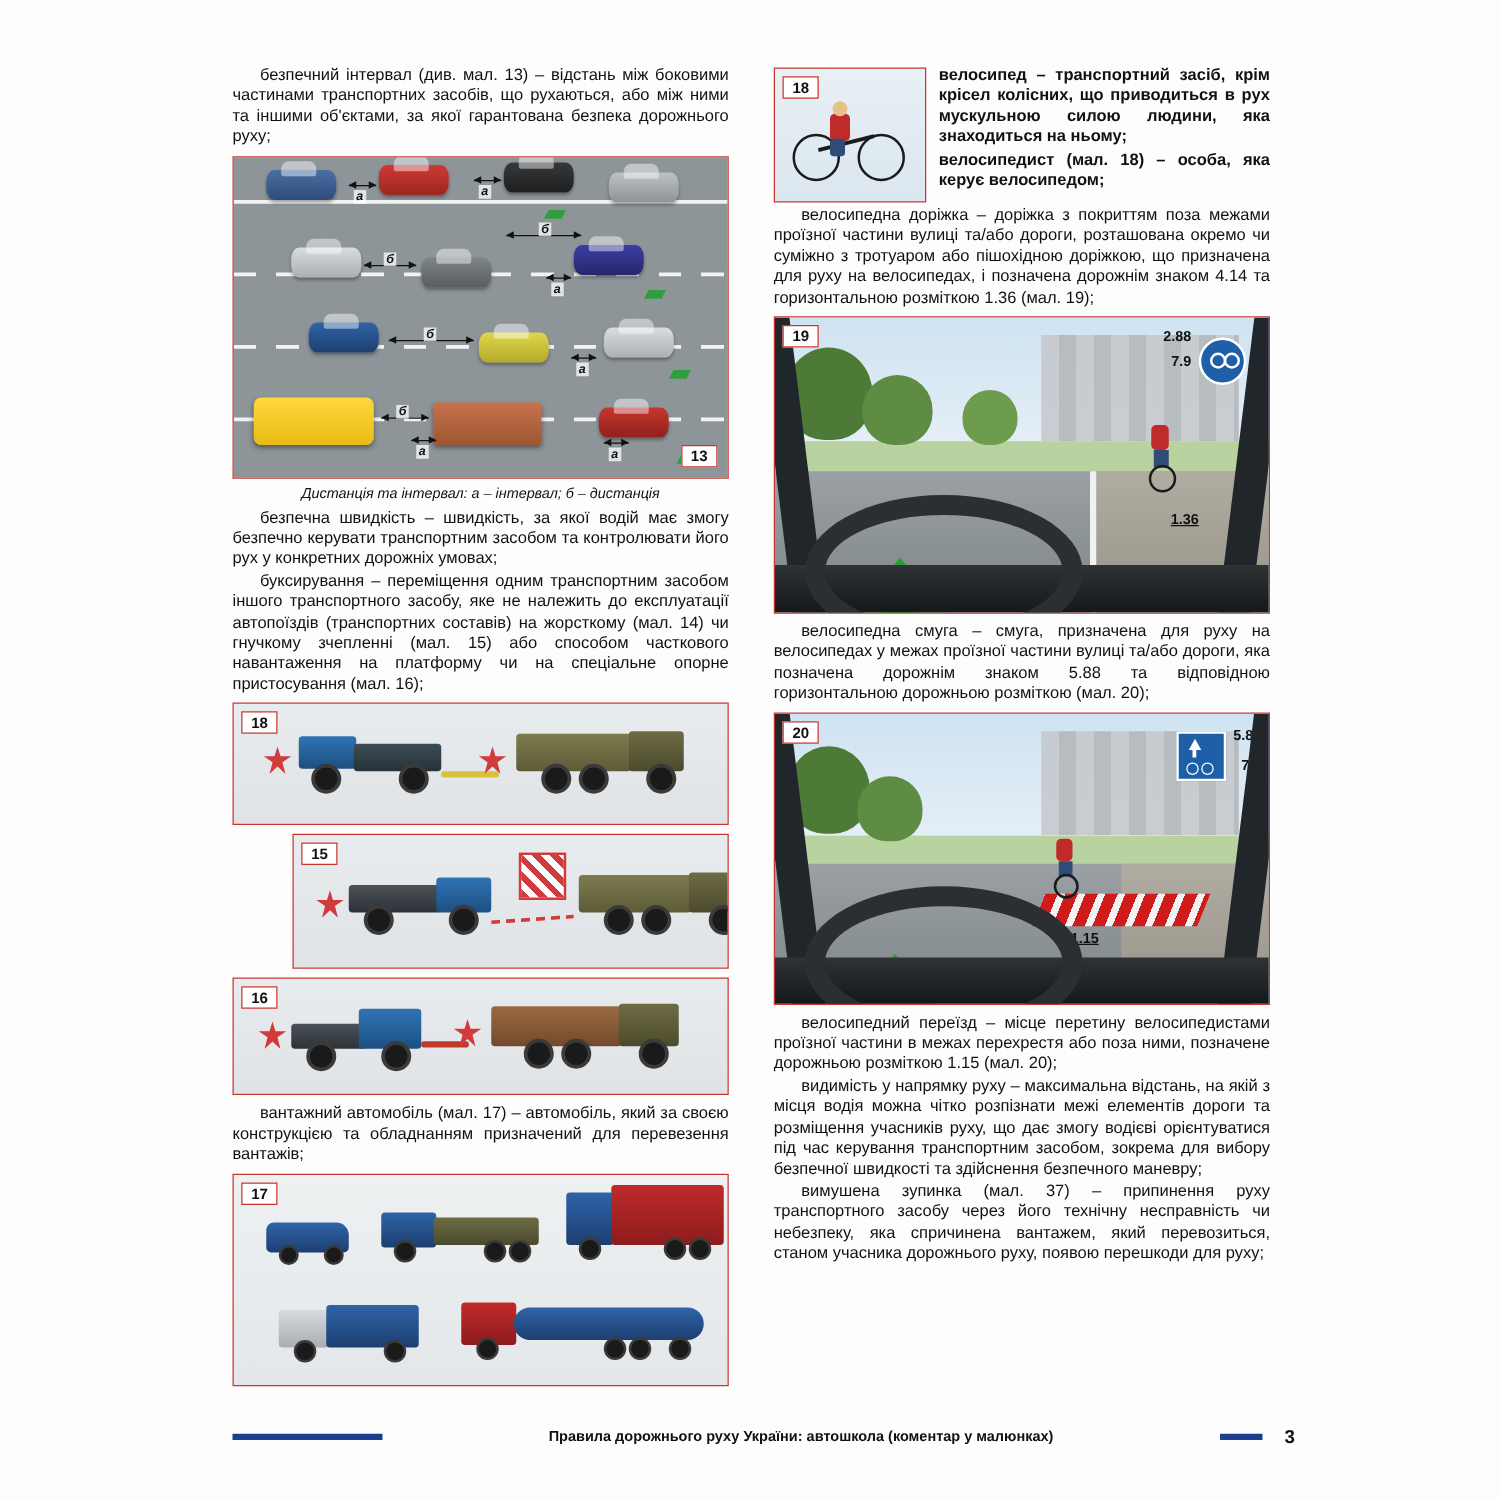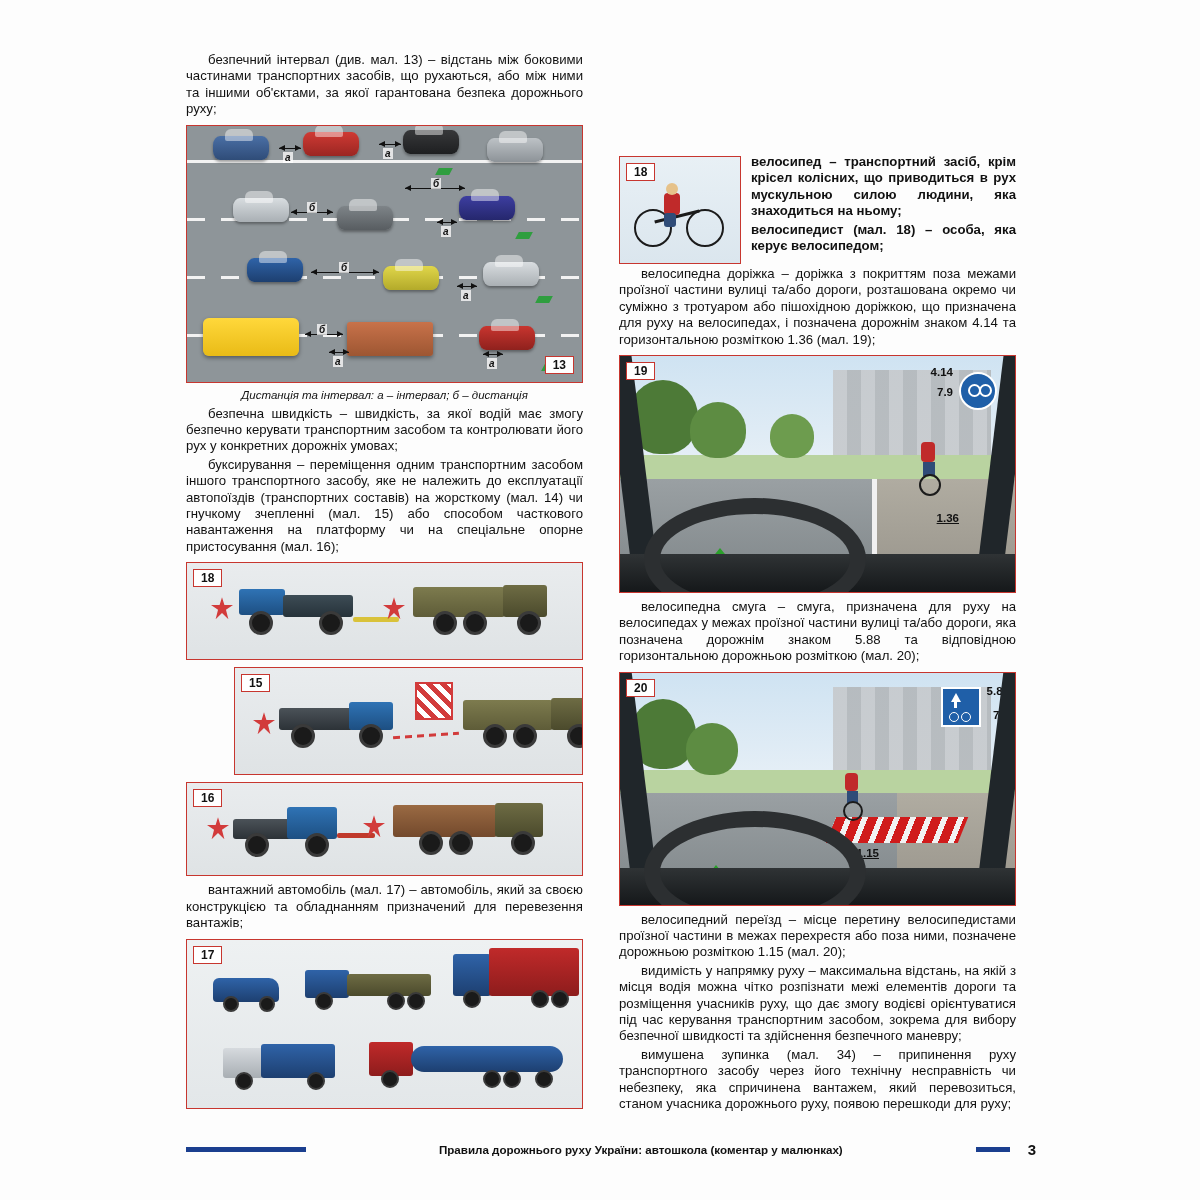--- a/index.html
+++ b/index.html
@@ -20,21 +20,20 @@
     background: #fdfdfd;
     box-sizing: border-box;
   }
   .columns {
     position: absolute;
     top: 52px;
     left: 186px;
     width: 830px;
     display: flex;
     gap: 36px;
-    align-items: flex-end;
   }
   .col {
     width: 403px;
   }
   p.para {
     margin: 0 0 2px 0;
     font-size: 13.2px;
     line-height: 16.4px;
     text-align: justify;
     text-indent: 22px;
@@ -437,21 +436,21 @@
         <div class="cyclistfig" style="right:74px;top:86px;width:24px;height:48px;">
           <div style="position:absolute;left:4px;top:0;width:14px;height:20px;background:#c02a2a;border-radius:4px;"></div>
           <div style="position:absolute;left:6px;top:20px;width:12px;height:14px;background:#2f4c78;"></div>
           <div style="position:absolute;left:2px;top:32px;width:18px;height:18px;border:2px solid #1b1b1b;border-radius:50%;"></div>
         </div>
 
         <div class="sign-blue" style="right:18px;top:16px;">
           <div style="position:absolute;left:7px;top:10px;width:9px;height:9px;border:2px solid #fff;border-radius:50%;"></div>
           <div style="position:absolute;left:18px;top:10px;width:9px;height:9px;border:2px solid #fff;border-radius:50%;"></div>
         </div>
-        <div class="callout" style="right:62px;top:10px;">4.14</div>
+        <div class="callout" style="right:62px;top:10px;">2.88</div>
         <div class="callout" style="right:62px;top:30px;">7.9</div>
         <div class="callout under" style="right:56px;bottom:68px;">1.36</div>
 
         <div class="pillar" style="left:0;transform:skewX(7deg);"></div>
         <div class="pillar" style="right:0;transform:skewX(-7deg);"></div>
         <div class="dash"></div>
         <div class="wheel-dash"></div>
 
         <div class="fig-badge badge-tl">19</div>
       </div>
@@ -492,21 +491,21 @@
         <div class="pillar" style="left:0;transform:skewX(7deg);"></div>
         <div class="pillar" style="right:0;transform:skewX(-7deg);"></div>
         <div class="dash"></div>
         <div class="wheel-dash"></div>
 
         <div class="fig-badge badge-tl">20</div>
       </div>
 
       <p class="para">велосипедний переїзд – місце перетину велосипедистами проїзної частини в межах перехрестя або поза ними, позначене дорожньою розміткою 1.15 (мал. 20);</p>
       <p class="para">видимість у напрямку руху – максимальна відстань, на якій з місця водія можна чітко розпізнати межі елементів дороги та розміщення учасників руху, що дає змогу водієві орієнтуватися під час керування транспортним засобом, зокрема для вибору безпечної швидкості та здійснення безпечного маневру;</p>
-      <p class="para">вимушена зупинка (мал. 34) – припинення руху транспортного засобу через його технічну несправність чи небезпеку, яка спричинена вантажем, який перевозиться, станом учасника дорожнього руху, появою перешкоди для руху;</p>
+      <p class="para">вимушена зупинка (мал. 37) – припинення руху транспортного засобу через його технічну несправність чи небезпеку, яка спричинена вантажем, який перевозиться, станом учасника дорожнього руху, появою перешкоди для руху;</p>
 
     </div>
   </div>
 
   <div class="footer">
     <div class="rule-l"></div>
     <div class="spacer"></div>
     <div class="foot-text">Правила дорожнього руху України: автошкола (коментар у малюнках)</div>
     <div class="spacer"></div>
     <div class="rule-r"></div>

